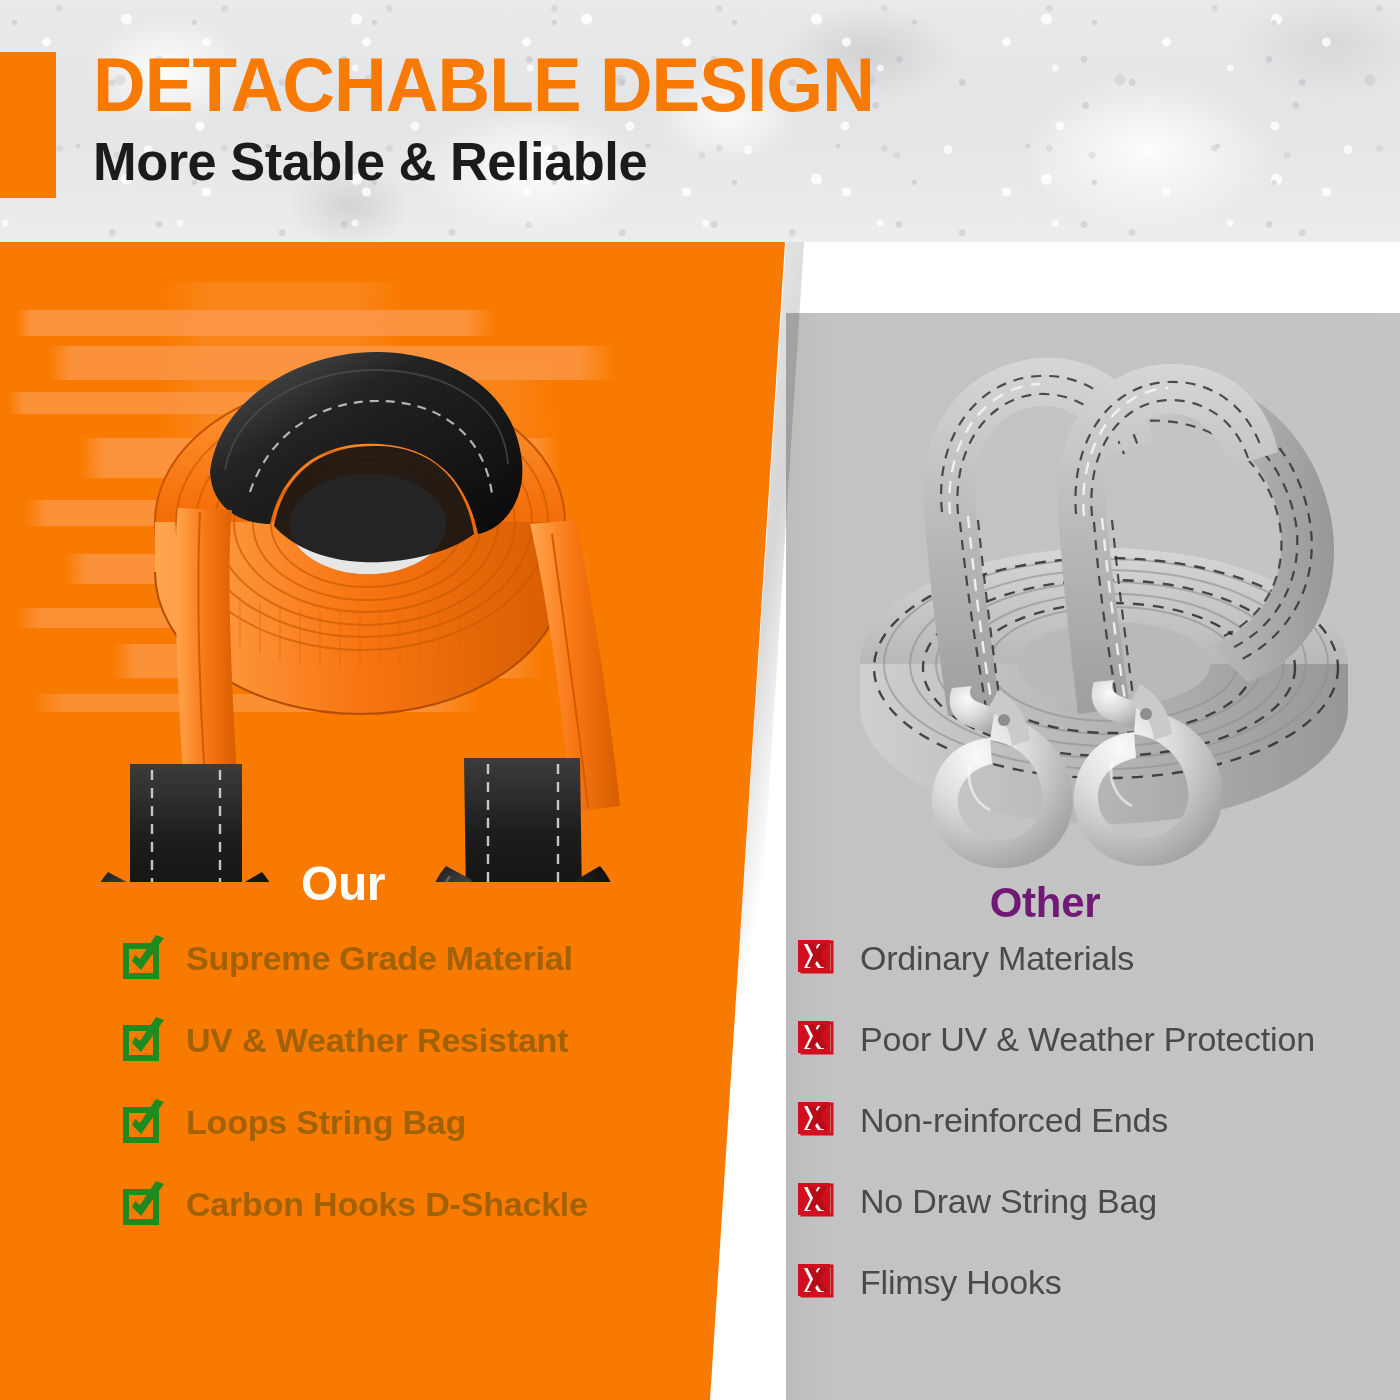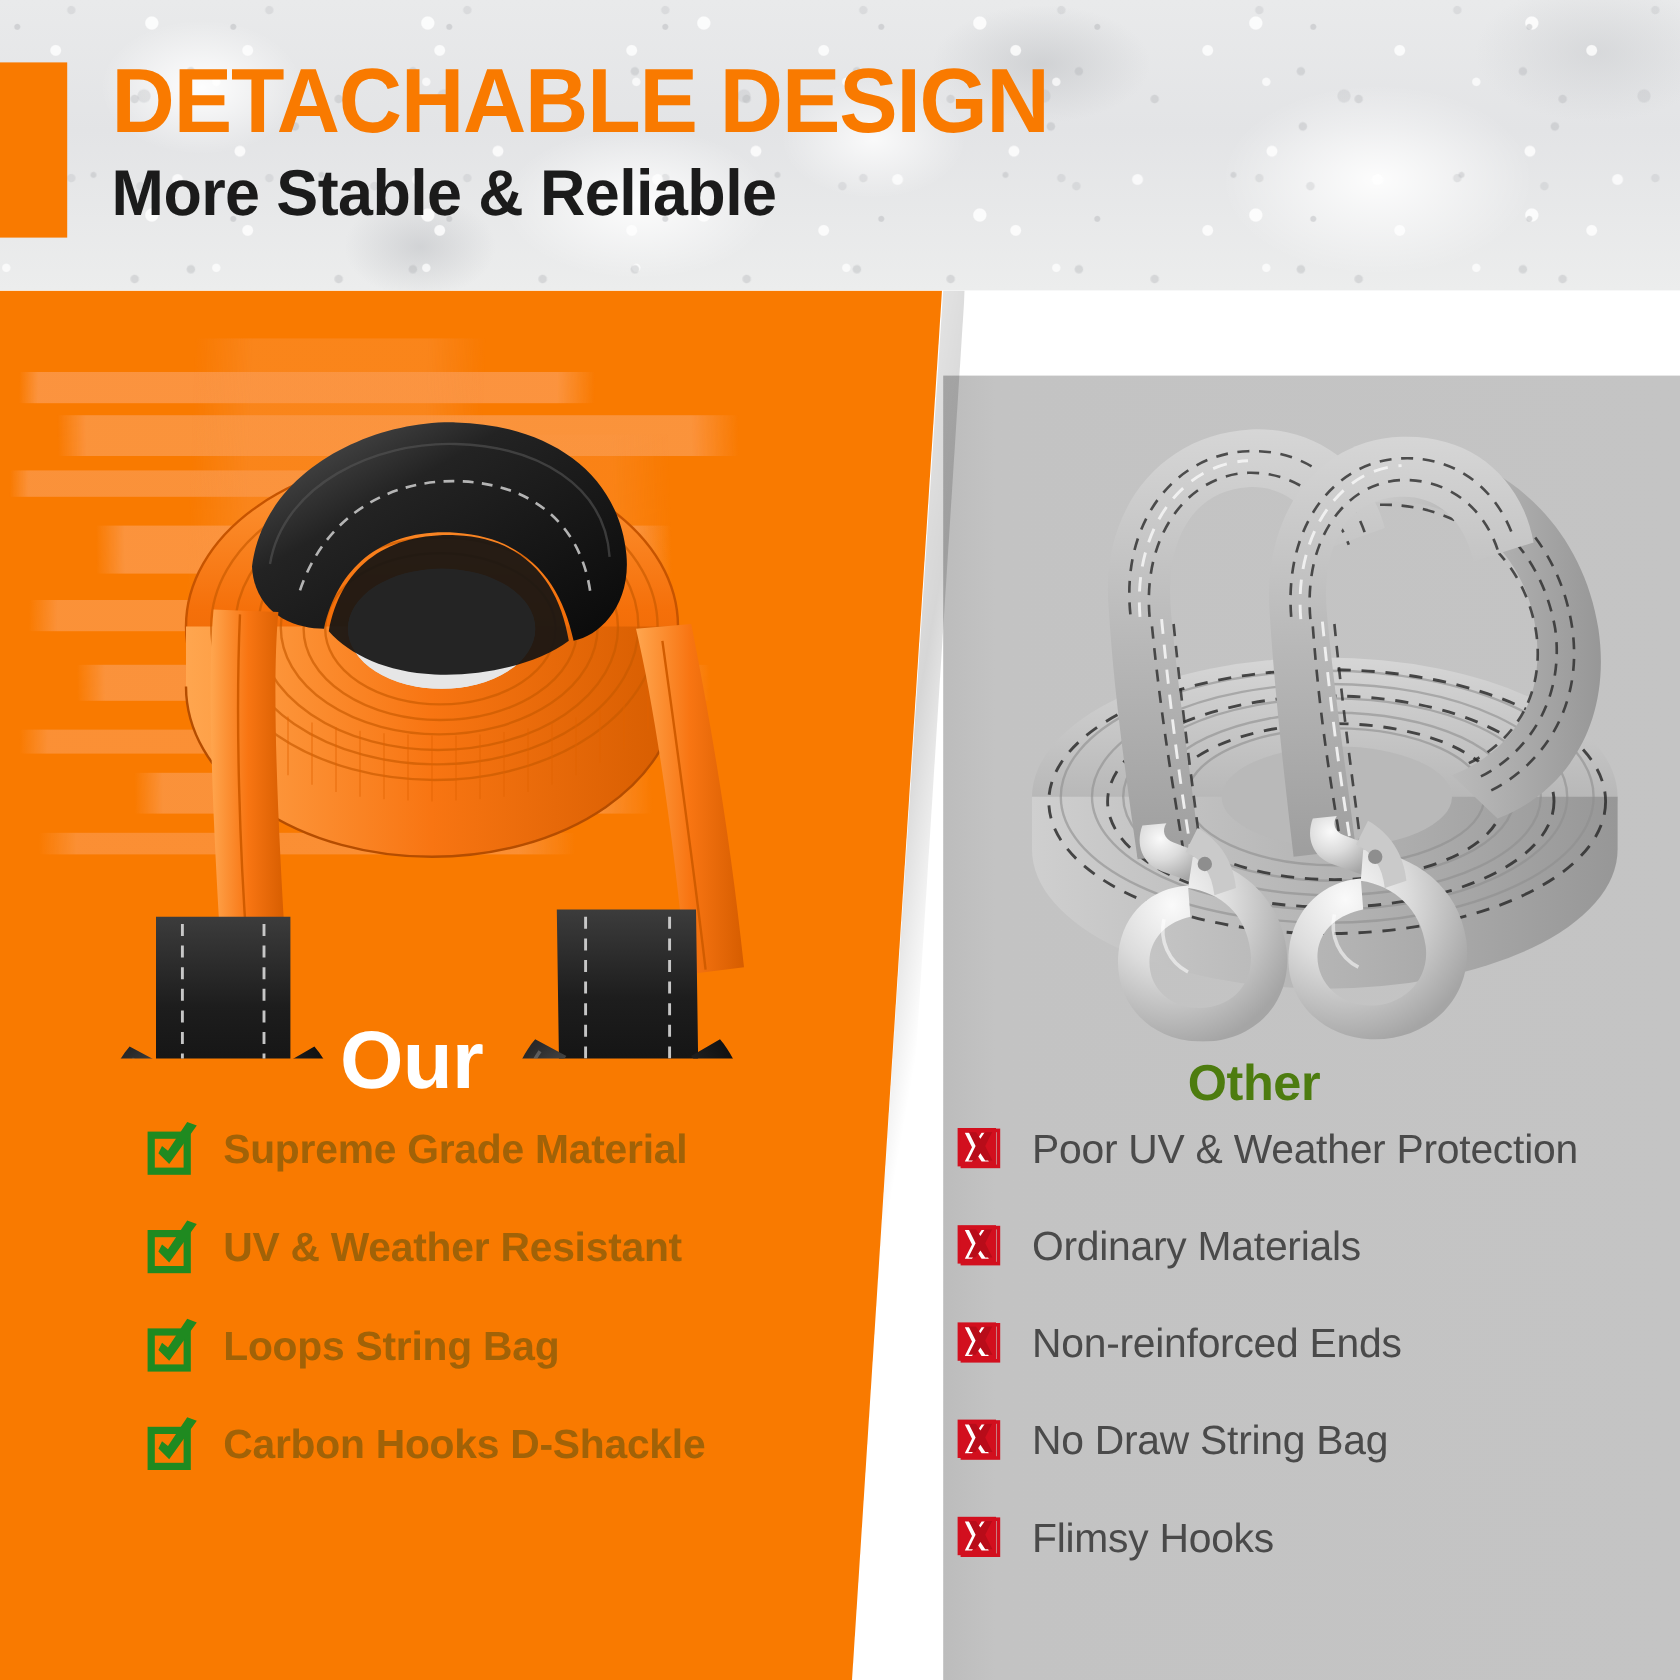--- a/index.html
+++ b/index.html
@@ -109,25 +109,25 @@
   
   .product { position:absolute; }
   .product svg { display:block; }
   #product-our { left:60px; top:272px; width:600px; height:610px; }
   #product-other { left:828px; top:316px; width:552px; height:552px; }
 
   
   .heading-our {
     position:absolute; left:178px; top:848px; width:330px;
     text-align:center; color:#ffffff; font-weight:bold;
-    font-size:68px; line-height:72px; letter-spacing:-.5px;
+    font-size:48px; line-height:72px; letter-spacing:-.5px;
   }
   .heading-other {
     position:absolute; left:905px; top:880px; width:280px;
-    text-align:center; color:#4d7c0f; font-weight:bold;
+    text-align:center; color:#701a75; font-weight:bold;
     font-size:42px; line-height:46px; letter-spacing:-.3px;
   }
 
   
   .list { position:absolute; }
   #list-our  { left:124px; top:938px; width:560px; }
   #list-other{ left:796px; top:938px; width:590px; }
 
   .row { display:flex; align-items:center; height:40px; margin-bottom:41px; }
   .row .label {
@@ -439,33 +439,33 @@
 
     <div class="row">
       <span class="icon-x">
         <svg width="46" height="46" viewBox="0 0 46 46">
           <rect x="4" y="6" width="32" height="32" fill="#D20F1E"></rect>
           <path d="M10 10 L16 10 L20 16 L24 10 L30 10 L24 22 L30 34 L24 34 L20 28 L16 34 L10 34 L16 22 Z" fill="#ffffff"></path>
           <path d="M13 9 L19 9 L23 15 L27 9 L33 9 L27 21 L33 33 L27 33 L23 27 L19 33 L13 33 L19 21 Z" fill="#B80C19"></path>
           <rect x="8" y="8" width="30" height="30" fill="none" stroke="#D20F1E" stroke-width="3"></rect>
         </svg>
       </span>
-      <span class="label">Poor UV &amp; Weather Protection</span>
+      <span class="label">Ordinary Materials</span>
     </div>
 
     <div class="row">
       <span class="icon-x">
         <svg width="46" height="46" viewBox="0 0 46 46">
           <rect x="4" y="6" width="32" height="32" fill="#D20F1E"></rect>
           <path d="M10 10 L16 10 L20 16 L24 10 L30 10 L24 22 L30 34 L24 34 L20 28 L16 34 L10 34 L16 22 Z" fill="#ffffff"></path>
           <path d="M13 9 L19 9 L23 15 L27 9 L33 9 L27 21 L33 33 L27 33 L23 27 L19 33 L13 33 L19 21 Z" fill="#B80C19"></path>
           <rect x="8" y="8" width="30" height="30" fill="none" stroke="#D20F1E" stroke-width="3"></rect>
         </svg>
       </span>
-      <span class="label">Ordinary Materials</span>
+      <span class="label">Poor UV &amp; Weather Protection</span>
     </div>
 
     <div class="row">
       <span class="icon-x">
         <svg width="46" height="46" viewBox="0 0 46 46">
           <rect x="4" y="6" width="32" height="32" fill="#D20F1E"></rect>
           <path d="M10 10 L16 10 L20 16 L24 10 L30 10 L24 22 L30 34 L24 34 L20 28 L16 34 L10 34 L16 22 Z" fill="#ffffff"></path>
           <path d="M13 9 L19 9 L23 15 L27 9 L33 9 L27 21 L33 33 L27 33 L23 27 L19 33 L13 33 L19 21 Z" fill="#B80C19"></path>
           <rect x="8" y="8" width="30" height="30" fill="none" stroke="#D20F1E" stroke-width="3"></rect>
         </svg>

